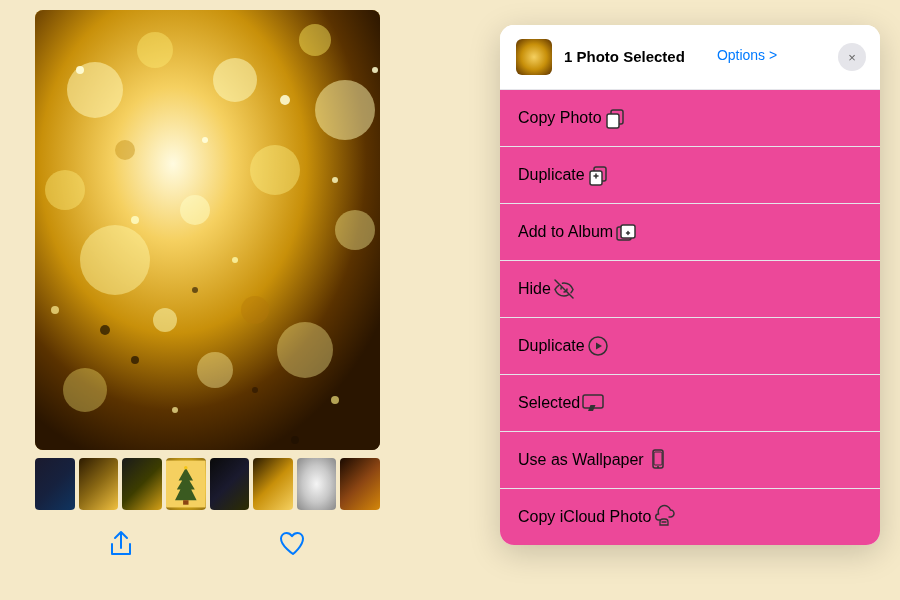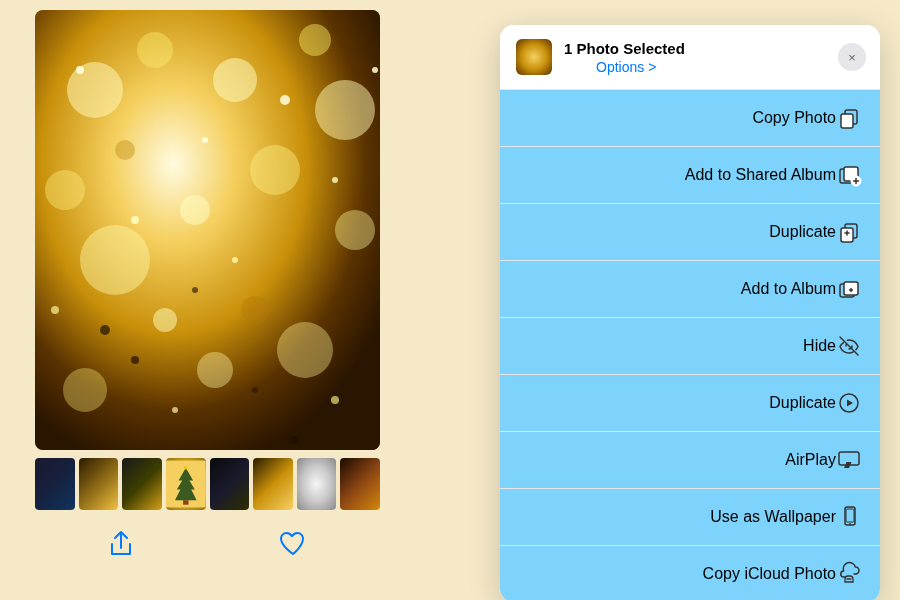--- a/index.html
+++ b/index.html
@@ -101,21 +101,21 @@
       width: 36px;
       height: 36px;
       border-radius: 6px;
       background: radial-gradient(circle, #f5d060, #c8900a, #5a3000);
       margin-right: 12px;
       flex-shrink: 0;
     }
 
     .header-text {
       display: flex;
-      flex-direction: column;
+      flex-direction: row;
     }
 
     .header-title {
       font-size: 15px;
       font-weight: 600;
       color: #000;
       line-height: 1.3;
     }
 
     .header-options {
@@ -139,25 +139,25 @@
       display: flex;
       align-items: center;
       justify-content: center;
       font-size: 13px;
       color: #666;
     }
 
     .menu-item {
       display: flex;
       align-items: center;
-      justify-content: flex-end;
+      justify-content: flex-start;
       padding: 15px 18px;
       border-bottom: 1px solid #e5e5ea;
       cursor: pointer;
-      background: #7dd3fc;
+      background: #ec4899;
       transition: background 0.1s;
     }
 
     .menu-item:last-child {
       border-bottom: none;
     }
 
     .menu-item-label {
       font-size: 16px;
       color: #000;
@@ -279,32 +279,20 @@
   <div class="menu-item">
     <span class="menu-item-label">Copy Photo</span>
     <span class="menu-item-icon">
       <svg width="24" height="24" viewBox="0 0 24 24" fill="none" xmlns="http://www.w3.org/2000/svg">
         <rect x="8" y="4" width="12" height="14" rx="2" stroke="#333" stroke-width="1.5"></rect>
         <rect x="4" y="8" width="12" height="14" rx="2" stroke="#333" stroke-width="1.5" fill="white"></rect>
       </svg>
     </span>
   </div>
 
-  <div class="menu-item">
-    <span class="menu-item-label">Add to Shared Album</span>
-    <span class="menu-item-icon">
-      <svg width="24" height="24" viewBox="0 0 24 24" fill="none" xmlns="http://www.w3.org/2000/svg">
-        <rect x="3" y="6" width="14" height="14" rx="2" stroke="#333" stroke-width="1.5"></rect>
-        <rect x="7" y="4" width="14" height="14" rx="2" stroke="#333" stroke-width="1.5" fill="white"></rect>
-        <circle cx="19" cy="18" r="5" fill="white" stroke="white" stroke-width="1"></circle>
-        <circle cx="19" cy="18" r="4.5" fill="white"></circle>
-        <path d="M19 15.5 L19 20.5 M16.5 18 L21.5 18" stroke="#333" stroke-width="1.5" stroke-linecap="round"></path>
-      </svg>
-    </span>
-  </div>
 
   <div class="menu-item">
     <span class="menu-item-label">Duplicate</span>
     <span class="menu-item-icon">
       <svg width="24" height="24" viewBox="0 0 24 24" fill="none" xmlns="http://www.w3.org/2000/svg">
         <rect x="8" y="4" width="12" height="14" rx="2" stroke="#333" stroke-width="1.5"></rect>
         <rect x="4" y="8" width="12" height="14" rx="2" stroke="#333" stroke-width="1.5" fill="white"></rect>
         <path d="M10 15 L10 11 M8 13 L12 13" stroke="#333" stroke-width="1.5" stroke-linecap="round"></path>
       </svg>
     </span>
@@ -336,21 +324,21 @@
     <span class="menu-item-label">Duplicate</span>
     <span class="menu-item-icon">
       <svg width="24" height="24" viewBox="0 0 24 24" fill="none" xmlns="http://www.w3.org/2000/svg">
         <circle cx="12" cy="12" r="9" stroke="#333" stroke-width="1.5"></circle>
         <polygon points="10,8.5 10,15.5 16,12" fill="#333"></polygon>
       </svg>
     </span>
   </div>
 
   <div class="menu-item">
-    <span class="menu-item-label">AirPlay</span>
+    <span class="menu-item-label">Selected</span>
     <span class="menu-item-icon">
       <svg width="24" height="24" viewBox="0 0 24 24" fill="none" xmlns="http://www.w3.org/2000/svg">
         <rect x="2" y="4" width="20" height="13" rx="2" stroke="#333" stroke-width="1.5"></rect>
         <polygon points="12,20 7,20 9.5,14 14.5,14" fill="#333"></polygon>
       </svg>
     </span>
   </div>
 
   <div class="menu-item">
     <span class="menu-item-label">Use as Wallpaper</span>

